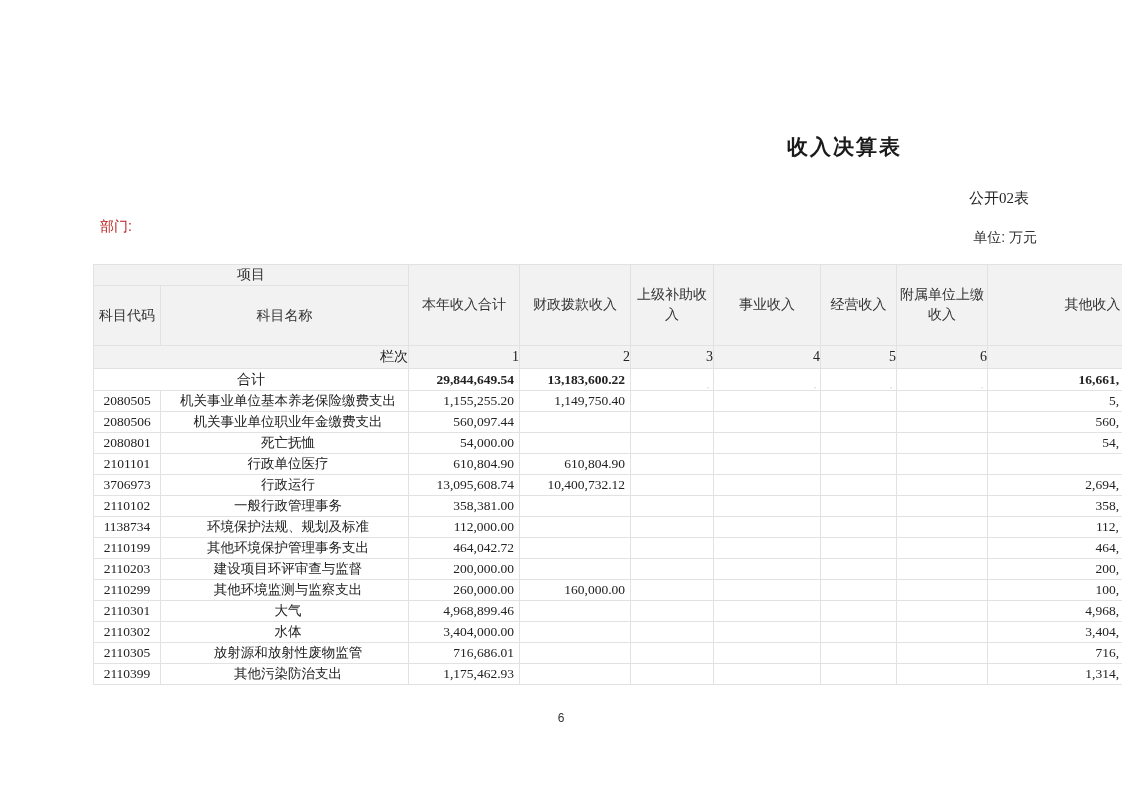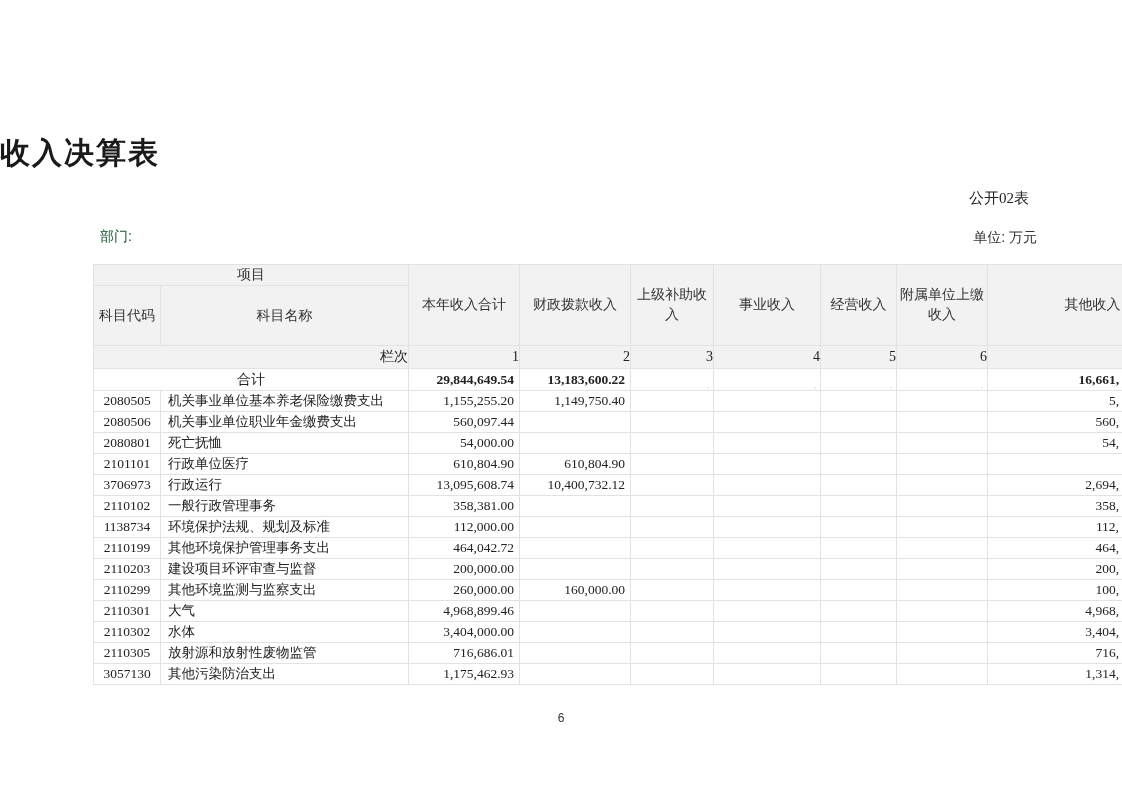--- a/index.html
+++ b/index.html
@@ -7,31 +7,31 @@
   body {
     position:relative;
     width:1122px; height:793px;
     overflow:hidden;
     background:#ffffff;
     font-family:"Liberation Sans","DejaVu Sans",sans-serif;
     color:#333;
   }
   .doc-title {
     position:absolute; top:133px; left:0; width:902px;
-    text-align:left; font-size:30px; font-weight:bold; color:#1a1a1a;
+    text-align:right; font-size:21px; font-weight:bold; color:#1a1a1a;
     letter-spacing:2px;
   }
   .form-no {
     position:absolute; top:189px; right:93px;
     font-family:"Liberation Serif","DejaVu Serif",serif;
     font-size:15px; color:#222;
   }
   .dept {
-    position:absolute; top:228px; left:100px;
-    font-size:14px; color:#14532d;
+    position:absolute; top:218px; left:100px;
+    font-size:14px; color:#b91c1c;
   }
   .unit {
     position:absolute; top:229px; right:85px;
     font-size:14px; color:#333;
   }
   table.fin {
     position:absolute; top:264px; left:93px;
     width:1104px;
     border-collapse:collapse;
     table-layout:fixed;
@@ -58,21 +58,21 @@
   tr.index-row td {
     background:#f2f2f2;
     height:23px;
     text-align:right;
     font-size:14px;
   }
   tr.total-row td { height:22px; }
   tr.data-row td { height:21px; }
   td.lbl { text-align:center; font-size:14px; }
   td.code { text-align:center; }
-  td.name { text-align:left; padding-left:7px; }
+  td.name { text-align:center; padding-left:7px; }
   td.num { text-align:right; padding-right:5px; }
   td.other { padding-right:78px; }
   tr.total-row td.num { font-weight:bold; }
   td.dot {
     font-weight:normal !important;
     font-size:7px; color:#b0b0b0;
     text-align:right; padding-right:4px;
     vertical-align:bottom;
   }
   .page-num {
@@ -274,21 +274,21 @@
         <td class="name">放射源和放射性废物监管</td>
         <td class="num">716,686.01</td>
         <td class="num"></td>
         <td class="num"></td>
         <td class="num"></td>
         <td class="num"></td>
         <td class="num"></td>
         <td class="num other">716,</td>
       </tr>
       <tr class="data-row">
-        <td class="code">3057130</td>
+        <td class="code">2110399</td>
         <td class="name">其他污染防治支出</td>
         <td class="num">1,175,462.93</td>
         <td class="num"></td>
         <td class="num"></td>
         <td class="num"></td>
         <td class="num"></td>
         <td class="num"></td>
         <td class="num other">1,314,</td>
       </tr>
     </tbody>

